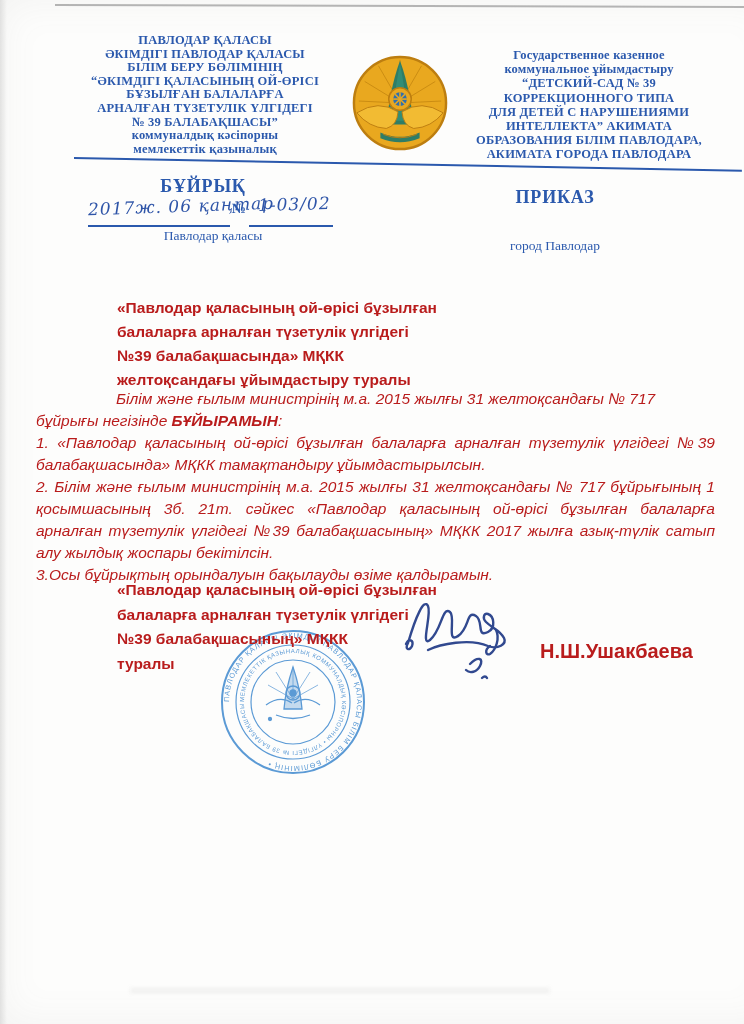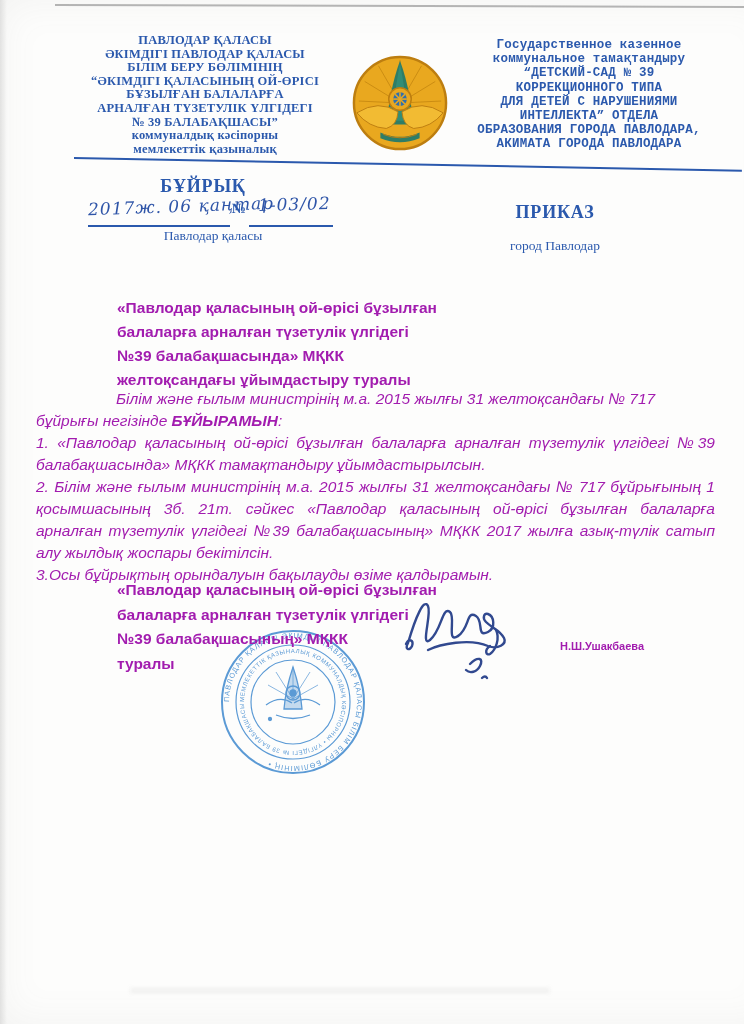--- a/index.html
+++ b/index.html
@@ -12,71 +12,71 @@
   }
   .scan-top-line{position:absolute;left:55px;top:5px;width:689px;height:2px;background:#8f8f8f;opacity:.65;transform:rotate(.15deg);}
   .scan-edge-left{position:absolute;left:0;top:0;width:7px;height:1024px;background:linear-gradient(to right,rgba(160,160,160,.25),rgba(160,160,160,0));}
   .smudge{position:absolute;left:130px;top:988px;width:420px;height:5px;background:rgba(130,130,130,.10);filter:blur(2px);}
 
   .hdr{
     position:absolute;text-align:center;color:#2b59ad;
     font-weight:bold;font-size:12.5px;letter-spacing:.2px;
   }
   .hdr-left{left:50px;top:34px;width:310px;line-height:13.6px;}
-  .hdr-right{left:438px;top:38px;width:302px;line-height:14.2px;font-family:Liberation Mono, monospace;}
+  .hdr-right{left:438px;top:48px;width:302px;line-height:14.2px;}
   .hdr div{white-space:nowrap;}
 
   .divider{
     position:absolute;left:74px;top:157px;width:668px;height:2px;
     background:#2b59ad;transform:rotate(1.1deg);transform-origin:left center;
   }
 
   .order-title{
     position:absolute;color:#2b59ad;font-weight:bold;font-size:18px;
     letter-spacing:.8px;text-align:center;width:200px;
   }
   .order-title-kk{left:103px;top:176px;text-align:center;}
-  .order-title-ru{left:455px;top:202px;}
+  .order-title-ru{left:455px;top:187px;}
 
   .city{
     position:absolute;color:#2b59ad;font-size:13.5px;text-align:center;width:200px;
   }
   .city-kk{left:113px;top:228px;}
   .city-ru{left:455px;top:238px;text-align:center;}
 
   .dateline{position:absolute;left:86px;top:194px;width:260px;height:36px;}
   .hw{
     font-family:"DejaVu Serif",serif;font-style:italic;color:#2f55a8;
     font-size:17px;letter-spacing:1px;white-space:nowrap;
   }
   .hw-date{position:absolute;left:2px;top:2px;transform:rotate(-2deg);}
   .hw-num{position:absolute;left:172px;top:0;transform:rotate(-1.5deg);}
   .no-sign{position:absolute;left:146px;top:7px;color:#2b59ad;font-weight:bold;font-size:14px;font-style:normal;}
   .u1{position:absolute;left:2px;top:31px;width:142px;height:1.5px;background:#2b59ad;}
   .u2{position:absolute;left:163px;top:31px;width:84px;height:1.5px;background:#2b59ad;}
 
-  .sans{font-family:"Liberation Sans",sans-serif;color:#a21caf;}
+  .sans{font-family:"Liberation Sans",sans-serif;color:#b91c1c;}
   .subject{
     position:absolute;left:117px;top:296px;width:420px;
     font-weight:bold;font-size:15.5px;line-height:24px;
   }
   .body-text{
     position:absolute;left:36px;top:388px;width:679px;
     font-size:15.5px;line-height:22px;
   }
   .body-text p{margin:0;font-style:italic;}
   .intro{text-indent:80px;}
   .just{text-align:justify;}
 
   .sig-block{
     position:absolute;left:117px;top:578px;width:330px;
     font-weight:bold;font-size:15.5px;line-height:24.5px;z-index:3;
   }
   .sig-name{
-    position:absolute;left:540px;top:640px;font-weight:bold;font-size:11px;z-index:3;margin-left:20px;
+    position:absolute;left:540px;top:640px;font-weight:bold;font-size:20px;z-index:3;
   }
 
   .emblem{position:absolute;left:351px;top:53px;width:98px;height:100px;}
   .stamp{position:absolute;left:218px;top:626px;width:150px;height:152px;opacity:.92;z-index:2;}
   .signature-svg{position:absolute;left:400px;top:586px;width:125px;height:105px;z-index:4;}
 </style>
 </head>
 <body>
 
 <div class="page">
@@ -120,26 +120,26 @@
         <line x1="55" y1="41" x2="45" y2="51"></line>
     </g>
     <path d="M6,60 Q28,46 48,59 Q47,73 36,76 Q18,75 6,60 Z" fill="#f2bb33" stroke="#bd7e10" stroke-width="1"></path>
     <path d="M94,60 Q72,46 52,59 Q53,73 64,76 Q82,75 94,60 Z" fill="#f2bb33" stroke="#bd7e10" stroke-width="1"></path>
     <path d="M30,80 Q50,89 70,80 L70,86 Q50,94 30,86 Z" fill="#2f7d66"></path>
     <path d="M33,82 Q50,89 67,82" fill="none" stroke="#bd7e10" stroke-width="1"></path>
   </svg>
 
   <div class="hdr hdr-right">
     <div>Государственное казенное</div>
-    <div>коммунальное тамақтандыру</div>
+    <div>коммунальное ұйымдастыру</div>
     <div>“ДЕТСКИЙ-САД № 39</div>
     <div>КОРРЕКЦИОННОГО ТИПА</div>
     <div>ДЛЯ ДЕТЕЙ С НАРУШЕНИЯМИ</div>
-    <div>ИНТЕЛЛЕКТА” ОТДЕЛА</div>
-    <div>ОБРАЗОВАНИЯ ГОРОДА ПАВЛОДАРА,</div>
+    <div>ИНТЕЛЛЕКТА” АКИМАТА</div>
+    <div>ОБРАЗОВАНИЯ БІЛІМ ПАВЛОДАРА,</div>
     <div>АКИМАТА ГОРОДА ПАВЛОДАРА</div>
   </div>
 
   <div class="divider"></div>
 
   <div class="order-title order-title-kk">БҰЙРЫҚ</div>
   <div class="order-title order-title-ru">ПРИКАЗ</div>
 
   <div class="dateline">
     <span class="hw hw-date">2017ж. 06 қаңтар</span>

